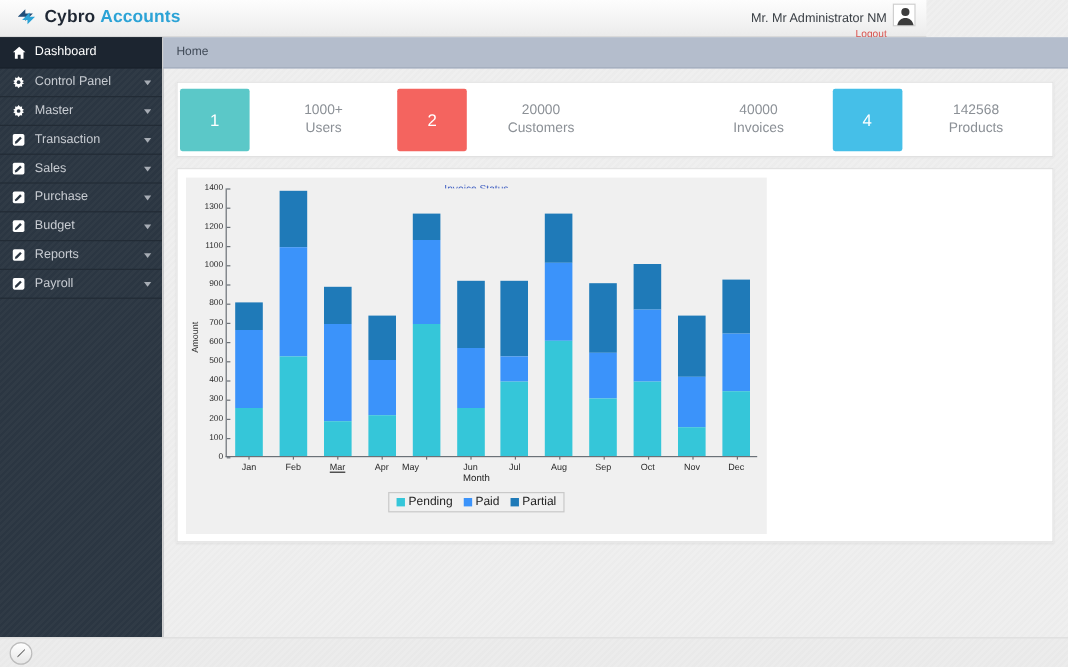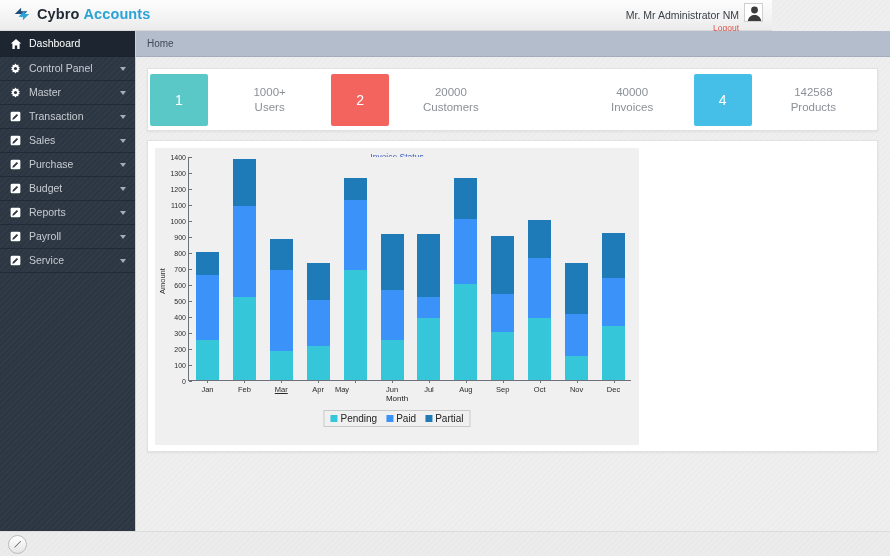--- a/index.html
+++ b/index.html
@@ -317,30 +317,20 @@
           <span class="caret"></span>
         </div>
         <div class="menu-item">
           <span class="menu-icon">
             <svg width="11" height="11" viewBox="0 0 12 12">
               <rect x="0.7" y="0.7" width="10.6" height="10.6" rx="1.6" fill="#fff"></rect>
               <path d="M3 7.6 L7.4 3.2 L8.9 4.7 L4.5 9.1 L2.6 9.5 Z" fill="#2b3642"></path>
             </svg>
           </span>
           <span class="menu-label">Payroll</span>
-          <span class="caret"></span>
-        </div>
-        <div class="menu-item">
-          <span class="menu-icon">
-            <svg width="11" height="11" viewBox="0 0 12 12">
-              <rect x="0.7" y="0.7" width="10.6" height="10.6" rx="1.6" fill="#fff"></rect>
-              <path d="M3 7.6 L7.4 3.2 L8.9 4.7 L4.5 9.1 L2.6 9.5 Z" fill="#2b3642"></path>
-            </svg>
-          </span>
-          <span class="menu-label">Service</span>
           <span class="caret"></span>
         </div>
       </div>
   </div>
 
   <div class="crumbbar">
     <span class="crumb">Home</span>
   </div>
 
   <div class="content">

